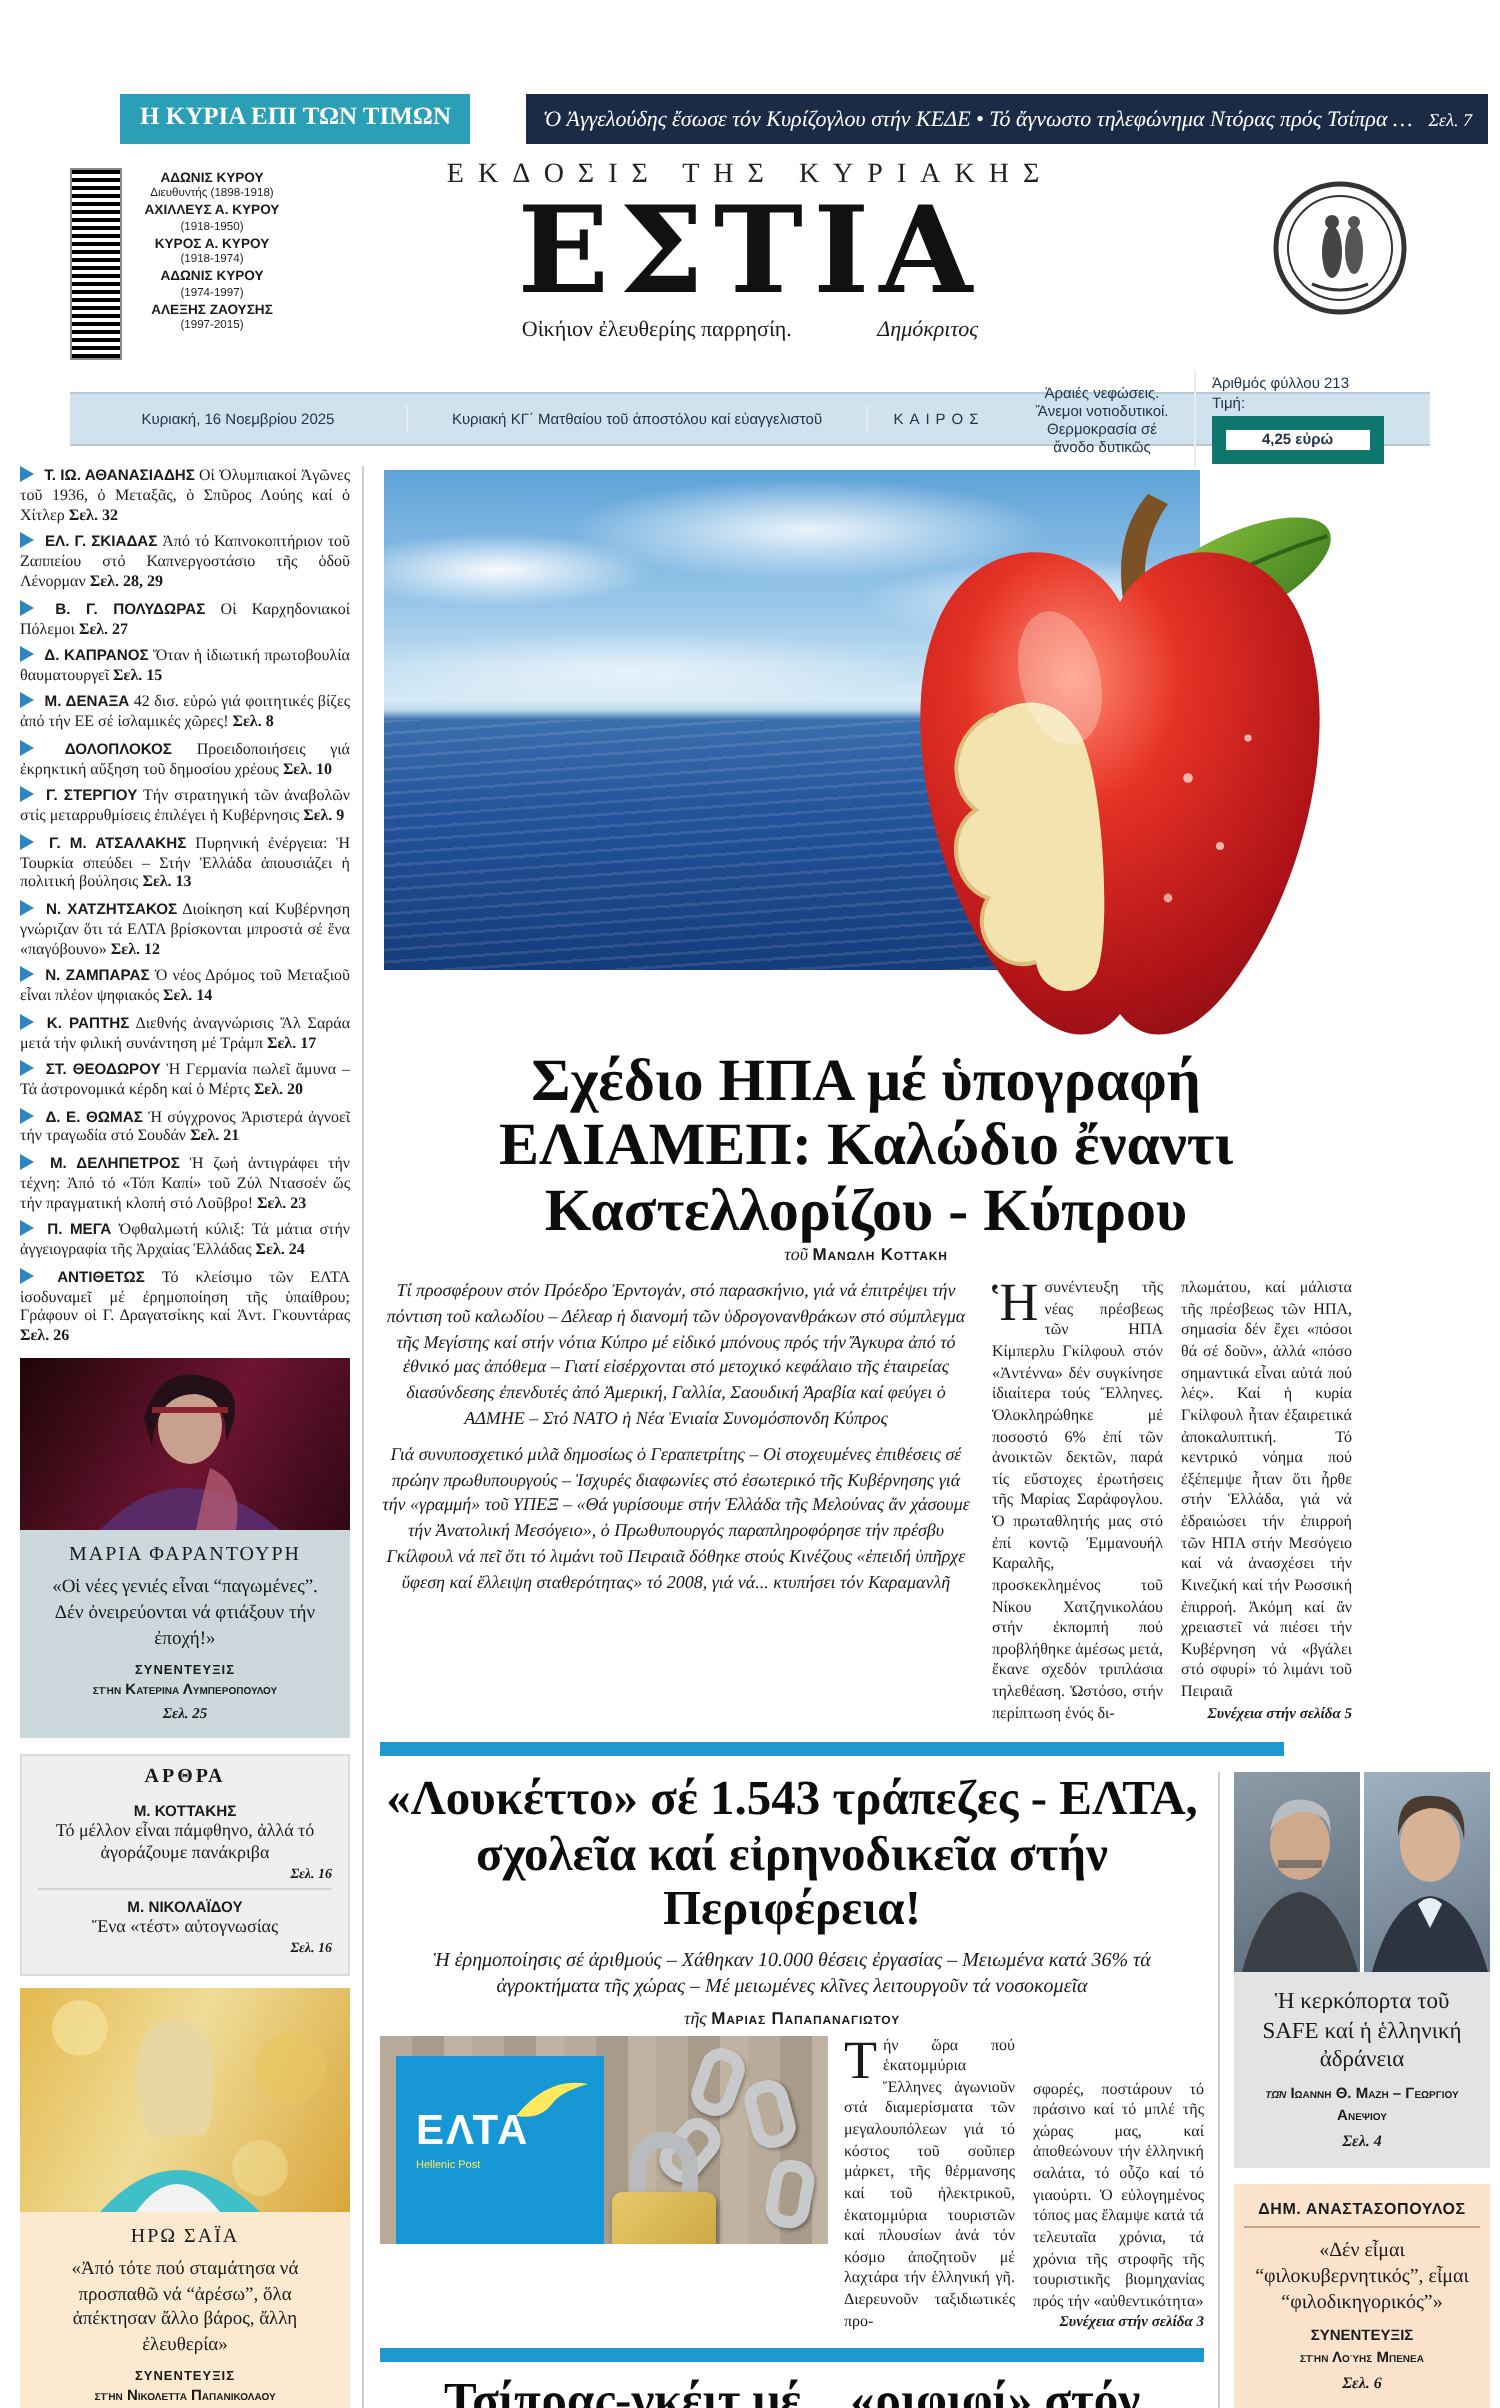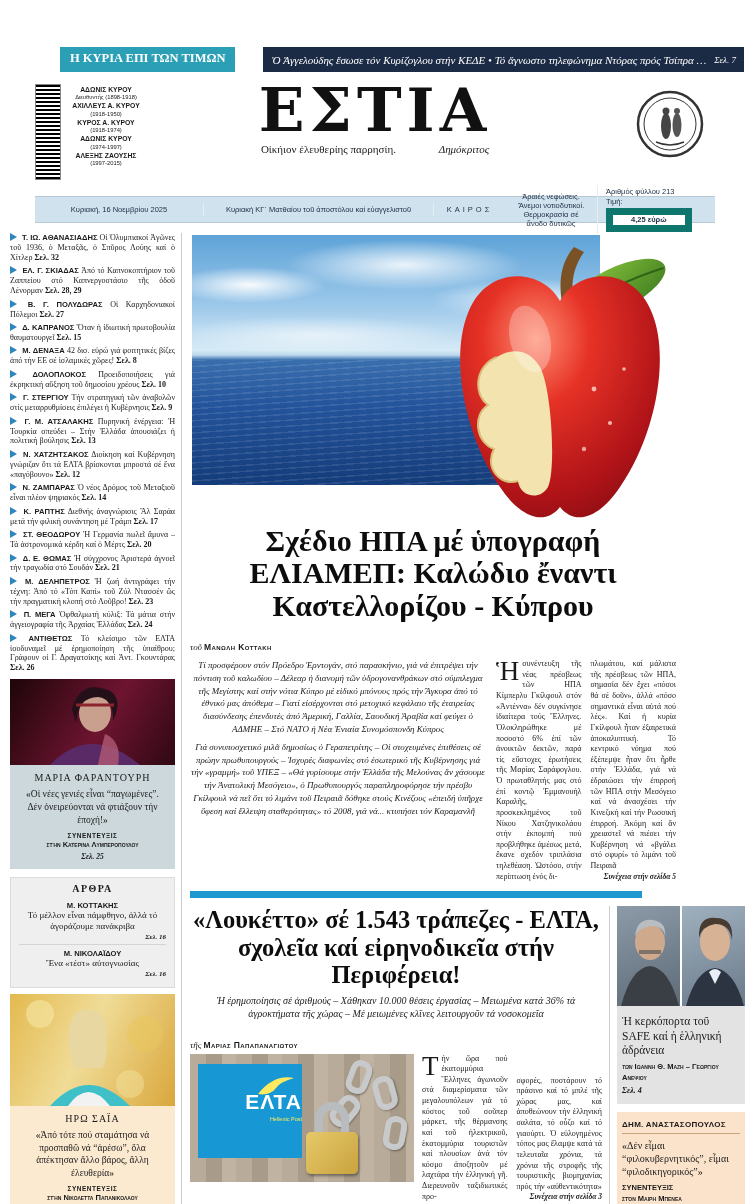--- a/index.html
+++ b/index.html
@@ -93,21 +93,21 @@
   .sea::before { content:""; position:absolute; inset:0; background:
       radial-gradient(ellipse 110px 26px at 14% 20%, rgba(255,255,255,.95), transparent 70%),
       radial-gradient(ellipse 170px 36px at 52% 12%, rgba(255,255,255,.85), transparent 70%),
       radial-gradient(ellipse 150px 30px at 84% 26%, rgba(255,255,255,.8), transparent 70%),
       radial-gradient(ellipse 190px 26px at 30% 40%, rgba(255,255,255,.6), transparent 75%); }
   .sea::after { content:""; position:absolute; left:0; right:0; top:50%; bottom:0; background:
       repeating-linear-gradient(176deg, rgba(255,255,255,.10) 0 1.5px, transparent 1.5px 6px); }
   .apple { position:absolute; right:-10px; top:6px; width:252px; height:292px; }
 
   .h1 { font-size:30px; text-align:center; line-height:1.08; margin-top:4px; color:#0d0d0d; }
-  .byline { font-size:9px; margin-top:20px; }
+  .byline { text-align:center; font-size:9px; margin-top:0; }
   .by-prefix { font-style:italic; }
   .by-name { font-family:"Liberation Sans", sans-serif; font-variant:small-caps;
              font-weight:bold; font-size:8.5px; letter-spacing:.4px; }
   .lead-grid { display:flex; gap:10px; margin-top:7px; }
   .lede { width:296px; flex:none; font-style:italic; font-size:9px; line-height:1.42;
           text-align:center; }
   .lede p + p { margin-top:5px; }
   .bodycols { flex:1; display:flex; gap:9px; }
   .bcol { flex:1; font-size:8px; line-height:1.33; text-align:justify; }
   .dropcap::first-letter { float:left; font-size:27px; line-height:22px; padding:1px 3px 0 0; }
@@ -117,43 +117,43 @@
   .bar1 { width:452px; margin:9px 0 8px 0; }
   .bar2 { width:100%; margin:8px 0 6px 0; }
 
   
   .lower { display:flex; gap:7px; }
   .mainlower { width:412px; flex:none; }
   .h2 { font-size:24.5px; text-align:center; line-height:1.12; color:#0d0d0d; }
   .subhead { font-style:italic; font-size:10px; text-align:center; line-height:1.3;
              margin:5px 14px 4px 14px; }
   .elta-grid { display:flex; gap:8px; margin-top:4px; }
-  .elta-photo { width:224px; height:128px; flex:none; position:relative; overflow:hidden;
-      background:repeating-linear-gradient(90deg,#b9ab99 0 16px,#a99b89 16px 32px,#c1b3a1 32px 46px);text-align:right; }
+  .elta-photo { width:224px; height:104px; flex:none; position:relative; overflow:hidden;
+      background:repeating-linear-gradient(90deg,#b9ab99 0 16px,#a99b89 16px 32px,#c1b3a1 32px 46px); }
   .chain { position:absolute; width:22px; height:34px; border:6px solid #c7c9cb;
            border-radius:10px; box-shadow:1px 1px 2px rgba(0,0,0,.35); }
   .elta-logo { position:absolute; left:8px; top:10px; width:104px; height:94px; background:#1798d5;
                color:#fff; font-family:"Liberation Sans", sans-serif; padding:26px 0 0 10px; }
   .elta-logo .t { font-weight:bold; font-size:21px; letter-spacing:1px; }
   .elta-logo .s { font-size:5.5px; color:#ffe95e; margin-top:2px; }
   .elta-bird { position:absolute; right:6px; top:8px; }
   .padlock { position:absolute; left:116px; top:48px; }
   .pl-shackle { width:34px; height:30px; border:8px solid #b9bcbe; border-bottom:none;
                 border-radius:17px 17px 0 0; margin:0 auto; }
   .pl-body { width:52px; height:42px; background:linear-gradient(135deg,#e6c96a,#c9a33e);
              border-radius:5px; box-shadow:1px 2px 3px rgba(0,0,0,.4); }
   .elta-cols { flex:1; display:flex; gap:9px;align-items:flex-end; }
 
   
   .rail { width:136px; flex:none; border-left:1px solid #ccc; padding-left:7px; }
   .safe-photos { display:flex; gap:2px; height:100px; }
   .safe-photos > div { flex:1; overflow:hidden; }
   .sp1 { background:linear-gradient(160deg,#8d9aa8,#5d6a78); }
   .sp2 { background:linear-gradient(160deg,#9fb0bf,#6a7a8a); }
-  .rail-box { text-align:left; padding:8px 5px 9px 5px; }
+  .rail-box { text-align:center; padding:8px 5px 9px 5px; }
   .rb-grey { background:#e3e3e3; }
   .rb-peach { background:#fbe3cb; margin-top:8px; }
   .rb-title { font-size:11.5px; line-height:1.25; }
   .rb-name { font-family:"Liberation Sans", sans-serif; font-weight:bold; font-size:8px;
              letter-spacing:.3px; padding-bottom:4px; border-bottom:1px solid #caa37f;
              margin-bottom:5px; }
   .rb-quote { font-size:10px; line-height:1.3; }
   .rb-authors { font-family:"Liberation Sans", sans-serif; font-variant:small-caps;
                 font-weight:bold; font-size:7.5px; margin-top:5px; line-height:1.4; }
   .rb-page { font-style:italic; font-weight:bold; font-size:8px; margin-top:3px;font-family:Liberation Serif, serif; }
@@ -194,20 +194,21 @@
           <div class="founder-name">ΑΔΩΝΙΣ ΚΥΡΟΥ</div>
           <div class="founder-years">(1974-1997)</div>
         </div>
 
         <div>
           <div class="founder-name">ΑΛΕΞΗΣ ΖΑΟΥΣΗΣ</div>
           <div class="founder-years">(1997-2015)</div>
         </div>
       </div>
     <div class="mast-center">
+      <div class="edition">ΕΚΔΟΣΙΣ ΤΗΣ ΚΥΡΙΑΚΗΣ</div>
       <div class="mast-title">ΕΣΤΙΑ</div>
       <div class="motto">
         <span>Οἰκήιον ἐλευθερίης παρρησίη.</span>
         <span class="motto-author">Δημόκριτος</span>
       </div>
     </div>
     <svg class="seal" viewBox="0 0 68 68">
       <circle cx="34" cy="34" r="32" fill="none" stroke="#333" stroke-width="2.5"></circle>
       <circle cx="34" cy="34" r="26" fill="none" stroke="#333" stroke-width="1"></circle>
       <ellipse cx="30" cy="36" rx="5" ry="13" fill="#444"></ellipse>
@@ -535,21 +536,21 @@
               <span class="by-prefix">τῶν</span>
               <span>Ιωαννη Θ. Μαζη – Γεωργιου Ανεψιου</span>
             </div>
             <div class="rb-page">Σελ. 4</div>
           </div>
 
           <div class="rail-box rb-peach">
             <div class="rb-name">ΔΗΜ. ΑΝΑΣΤΑΣΟΠΟΥΛΟΣ</div>
             <div class="rb-quote">«Δέν εἶμαι “φιλοκυβερνητικός”, εἶμαι “φιλοδικηγορικός”»</div>
             <div class="rb-authors">ΣΥΝΕΝΤΕΥΞΙΣ</div>
-            <div class="rb-authors" style="margin-top:0;">στόν Μαιρη Μπενεα</div>
+            <div class="rb-authors" style="margin-top:0;">στήν Λούης Μπενεα</div>
             <div class="rb-page">Σελ. 6</div>
           </div>
 
         </aside>
       </div>
 
     </div>
   </div>
 </div>
 

